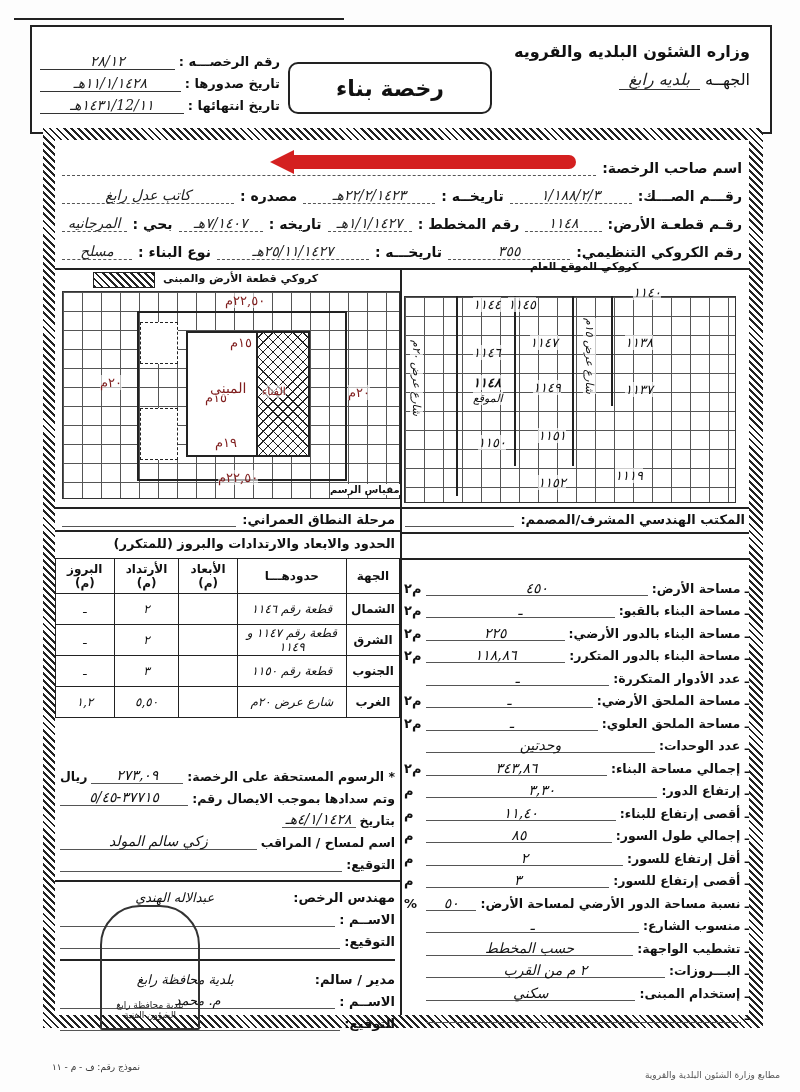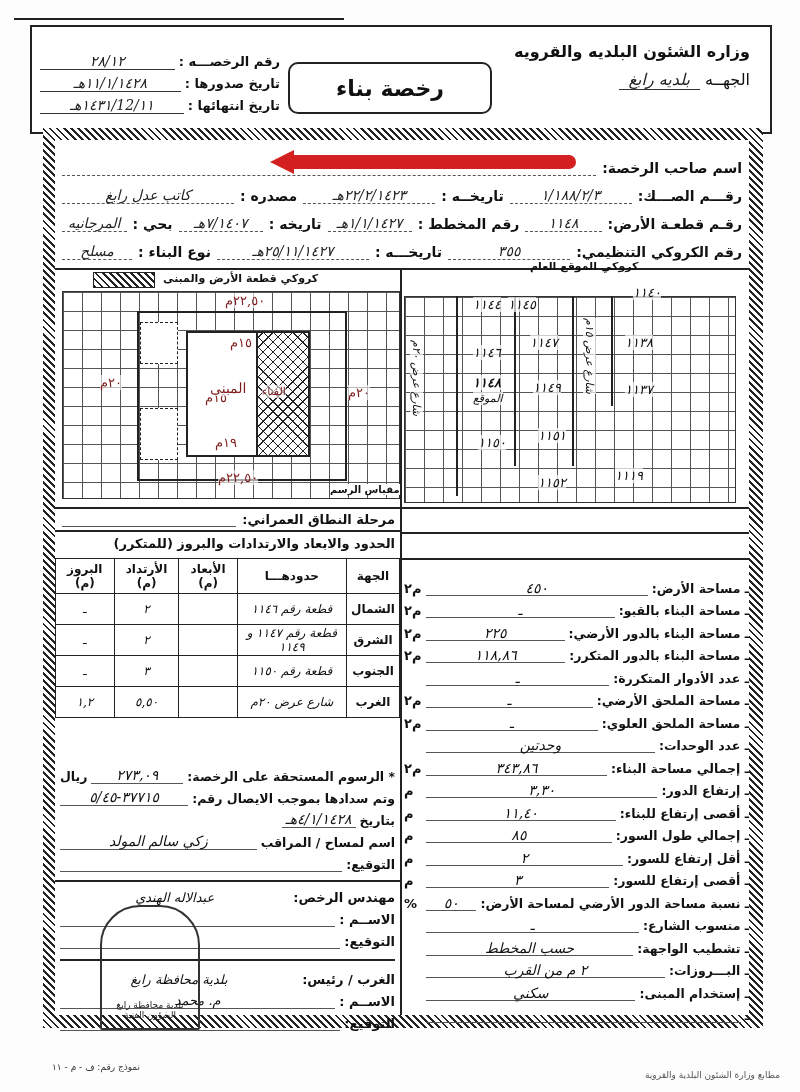--- a/index.html
+++ b/index.html
@@ -252,36 +252,40 @@
     <div class="r">
       <span>الاســم :</span>
       <span class="v"></span>
     </div>
     <div class="r">
       <span>التوقيع:</span>
       <span class="v"></span>
     </div>
     <div style="height:10px;border-bottom:2px solid #222;margin-bottom:4px;"></div>
     <div class="r">
-      <span>الغرب / رئيس:</span>
+      <span>مدير / سالم:</span>
       <span class="v" style="border:none;">بلدية محافظة رابغ</span>
     </div>
     <div class="r">
       <span>الاســم :</span>
       <span class="v">م. محمد</span>
     </div>
     <div class="r">
       <span>التوقيع:</span>
       <span class="v"></span>
     </div>
   </div>
   <div class="stamp">بلدية محافظة رابغ الشؤون الفنية</div>
 
   <div class="vline" style="left:400px;top:507px;height:508px;"></div>
 
+  <div class="section-lbl" style="left:405px;top:512px;width:340px;display:flex;gap:6px;">
+    <span>المكتب الهندسي المشرف/المصمم:</span>
+    <span style="flex:1;border-bottom:1px solid #555;"></span>
+  </div>
   <div class="sepline" style="left:400px;top:532px;width:349px;"></div>
   <div class="sepline" style="left:400px;top:558px;width:349px;"></div>
 
   <div class="specs">
     <div class="srow">
         <span class="lbl">ـ مساحة الأرض:</span>
         <span class="v">٤٥٠</span>
         <span class="u">م٢</span>
       </div>
     <div class="srow">

